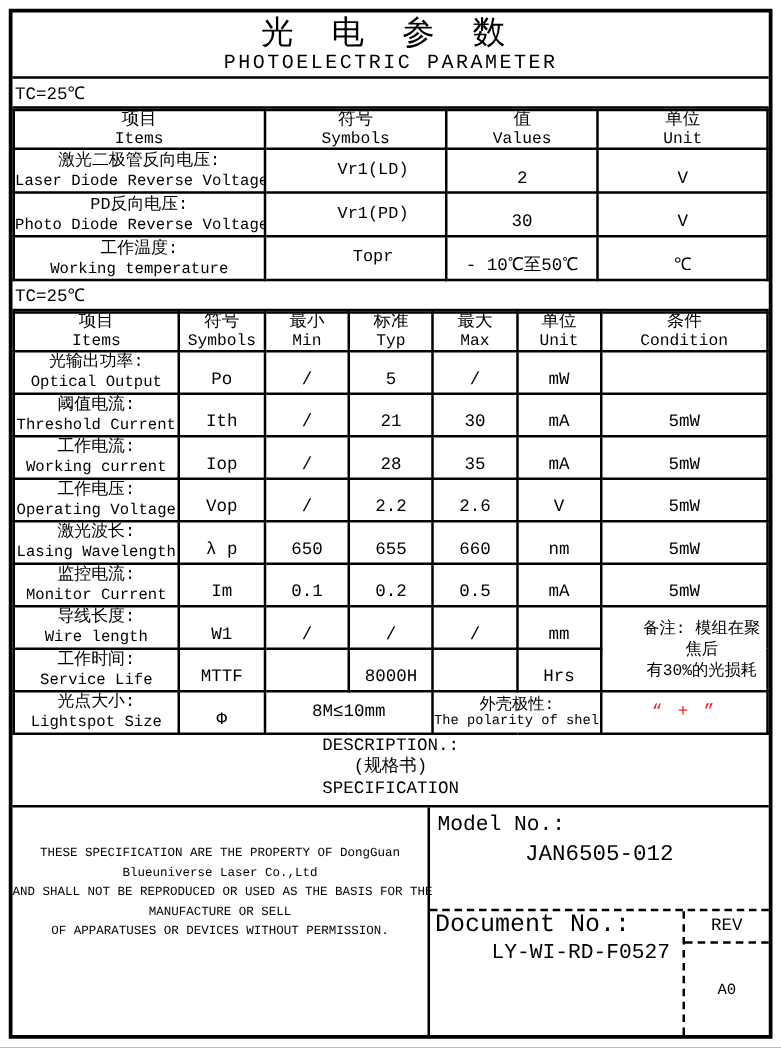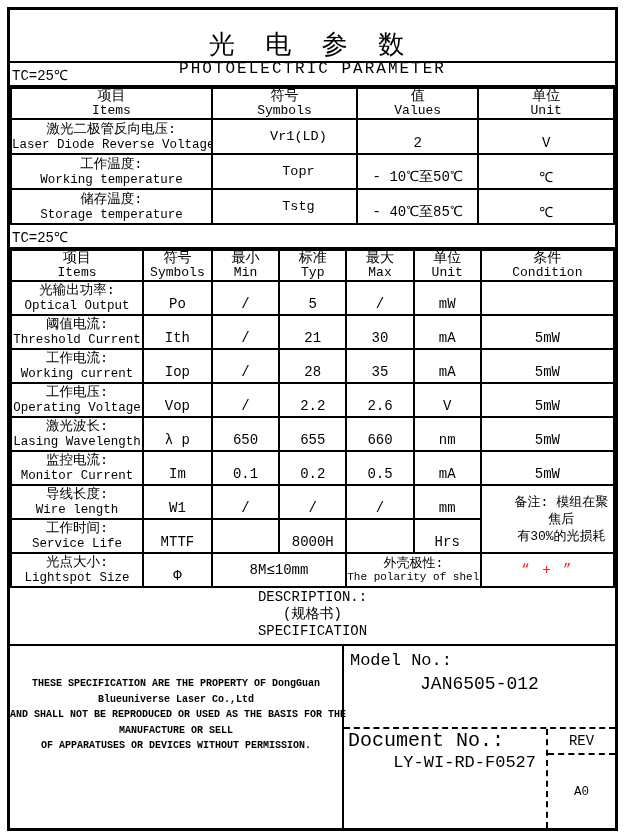--- a/index.html
+++ b/index.html
@@ -7,21 +7,21 @@
   .page {
     width:625px; height:838px; background:#fff; position:relative;
     font-family:"Liberation Mono","DejaVu Sans Mono",monospace;
     color:#000;
   }
   .frame {
     position:absolute; left:7px; top:7px; right:7px; bottom:7px;
     border:3px solid #000; display:flex; flex-direction:column; background:#fff;
   }
   
-  .title-block { height:53px; border-bottom:2px solid #000; text-align:center; padding-top:20px; }
+  .title-block { height:53px; border-bottom:2px solid #000; text-align:center; padding-top:1px; }
   .title-cn { font-size:26px; letter-spacing:12px; line-height:30px; font-family:"Liberation Serif","DejaVu Serif",serif; }
   .title-en { font-size:16px; letter-spacing:2px; line-height:18px; }
   
   .tc-band { height:24px; border-bottom:2px solid #000; display:flex; align-items:flex-end; padding:0 0 1px 2px; font-size:14px; }
   
   table { width:100%; border-collapse:collapse; table-layout:fixed; }
   th,td { border:2px solid #000; text-align:center; font-weight:normal; overflow:hidden; }
   th { vertical-align:middle; }
   .t1 th { height:28px; }
   .t1 td { height:35px; }
@@ -43,21 +43,21 @@
   
   .company-row { height:58px; border-bottom:2px solid #000; display:flex; }
   .company-cell { width:55.2%; border-right:2px solid #000; text-align:center; padding-top:2px; }
   .company-cn { font-size:27px; line-height:30px; letter-spacing:2px; font-family:"Liberation Serif","DejaVu Serif",serif; }
   .company-en { font-size:14.5px; line-height:17px; }
   .desc-cell { flex:1; padding:1px 4px; font-size:14px; }
   .desc-line1 { text-align:center; line-height:17px; }
   .desc-line2,.desc-line3 { text-align:center; line-height:17px; }
   .bottom-block { flex:1; display:flex; }
   .legal-cell { width:55.2%; border-right:2px solid #000; text-align:center; padding-top:30px; }
-  .legal-cell div { font-size:10px; line-height:15.5px; white-space:nowrap;font-weight:bold; }
+  .legal-cell div { font-size:10px; line-height:15.5px; white-space:nowrap; }
   .right-col { flex:1; display:flex; flex-direction:column; }
   .model-cell { height:81px; padding:4px 6px; }
   .model-label { font-size:17px; line-height:22px; text-align:left; }
   .model-value { font-size:18px; line-height:24px; text-align:center; }
   .doc-row { flex:1; border-top:2px dashed #000; display:flex; }
   .doc-cell { flex:1; padding:2px 4px; }
   .doc-label { font-size:20px; line-height:20px; text-align:left; }
   .doc-value { font-size:17px; line-height:24px; text-align:right; padding-right:6px; }
   .rev-cell { width:69px; border-left:2px dashed #000; display:flex; flex-direction:column; }
   .rev-label { height:26px; border-bottom:2px dashed #000; display:flex; align-items:center; justify-content:center; font-size:14px; }
@@ -106,34 +106,34 @@
         <td class="item">
               <div class="cn-line">激光二极管反向电压:</div>
               <div class="en-line">Laser Diode Reverse Voltage</div>
             </td>
         <td class="sym">Vr1(LD)</td>
         <td class="valb">2</td>
         <td class="valb">V</td>
       </tr>
       <tr>
         <td class="item">
+              <div class="cn-line">PD反向电压:</div>
+              <div class="en-line">Photo Diode Reverse Voltage</div>
+            </td>
+        <td class="sym">Vr1(PD)</td>
+        <td class="valb">30</td>
+        <td class="valb">V</td>
+      </tr>
+      <tr>
+        <td class="item">
               <div class="cn-line">工作温度:</div>
               <div class="en-line">Working temperature</div>
             </td>
         <td class="sym">Topr</td>
         <td class="valb">- 10℃至50℃</td>
-        <td class="valb">℃</td>
-      </tr>
-      <tr>
-        <td class="item">
-              <div class="cn-line">储存温度:</div>
-              <div class="en-line">Storage temperature</div>
-            </td>
-        <td class="sym">Tstg</td>
-        <td class="valb">- 40℃至85℃</td>
         <td class="valb">℃</td>
       </tr>
     </tbody>
       </table>
 
     <div class="tc-band">TC=25℃</div>
 
     <table class="t2">
       <colgroup>
           <col style="width:21.9%">

